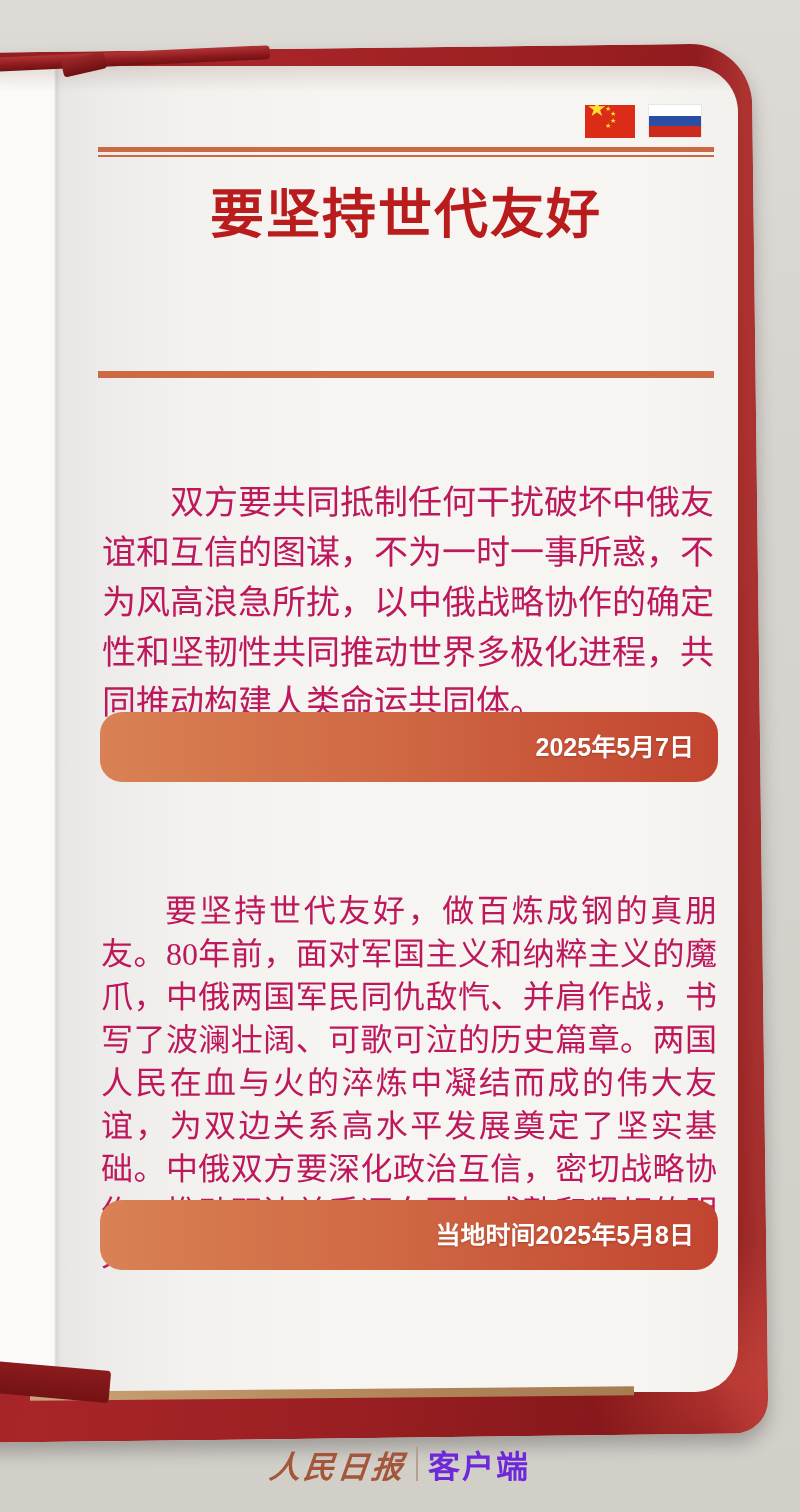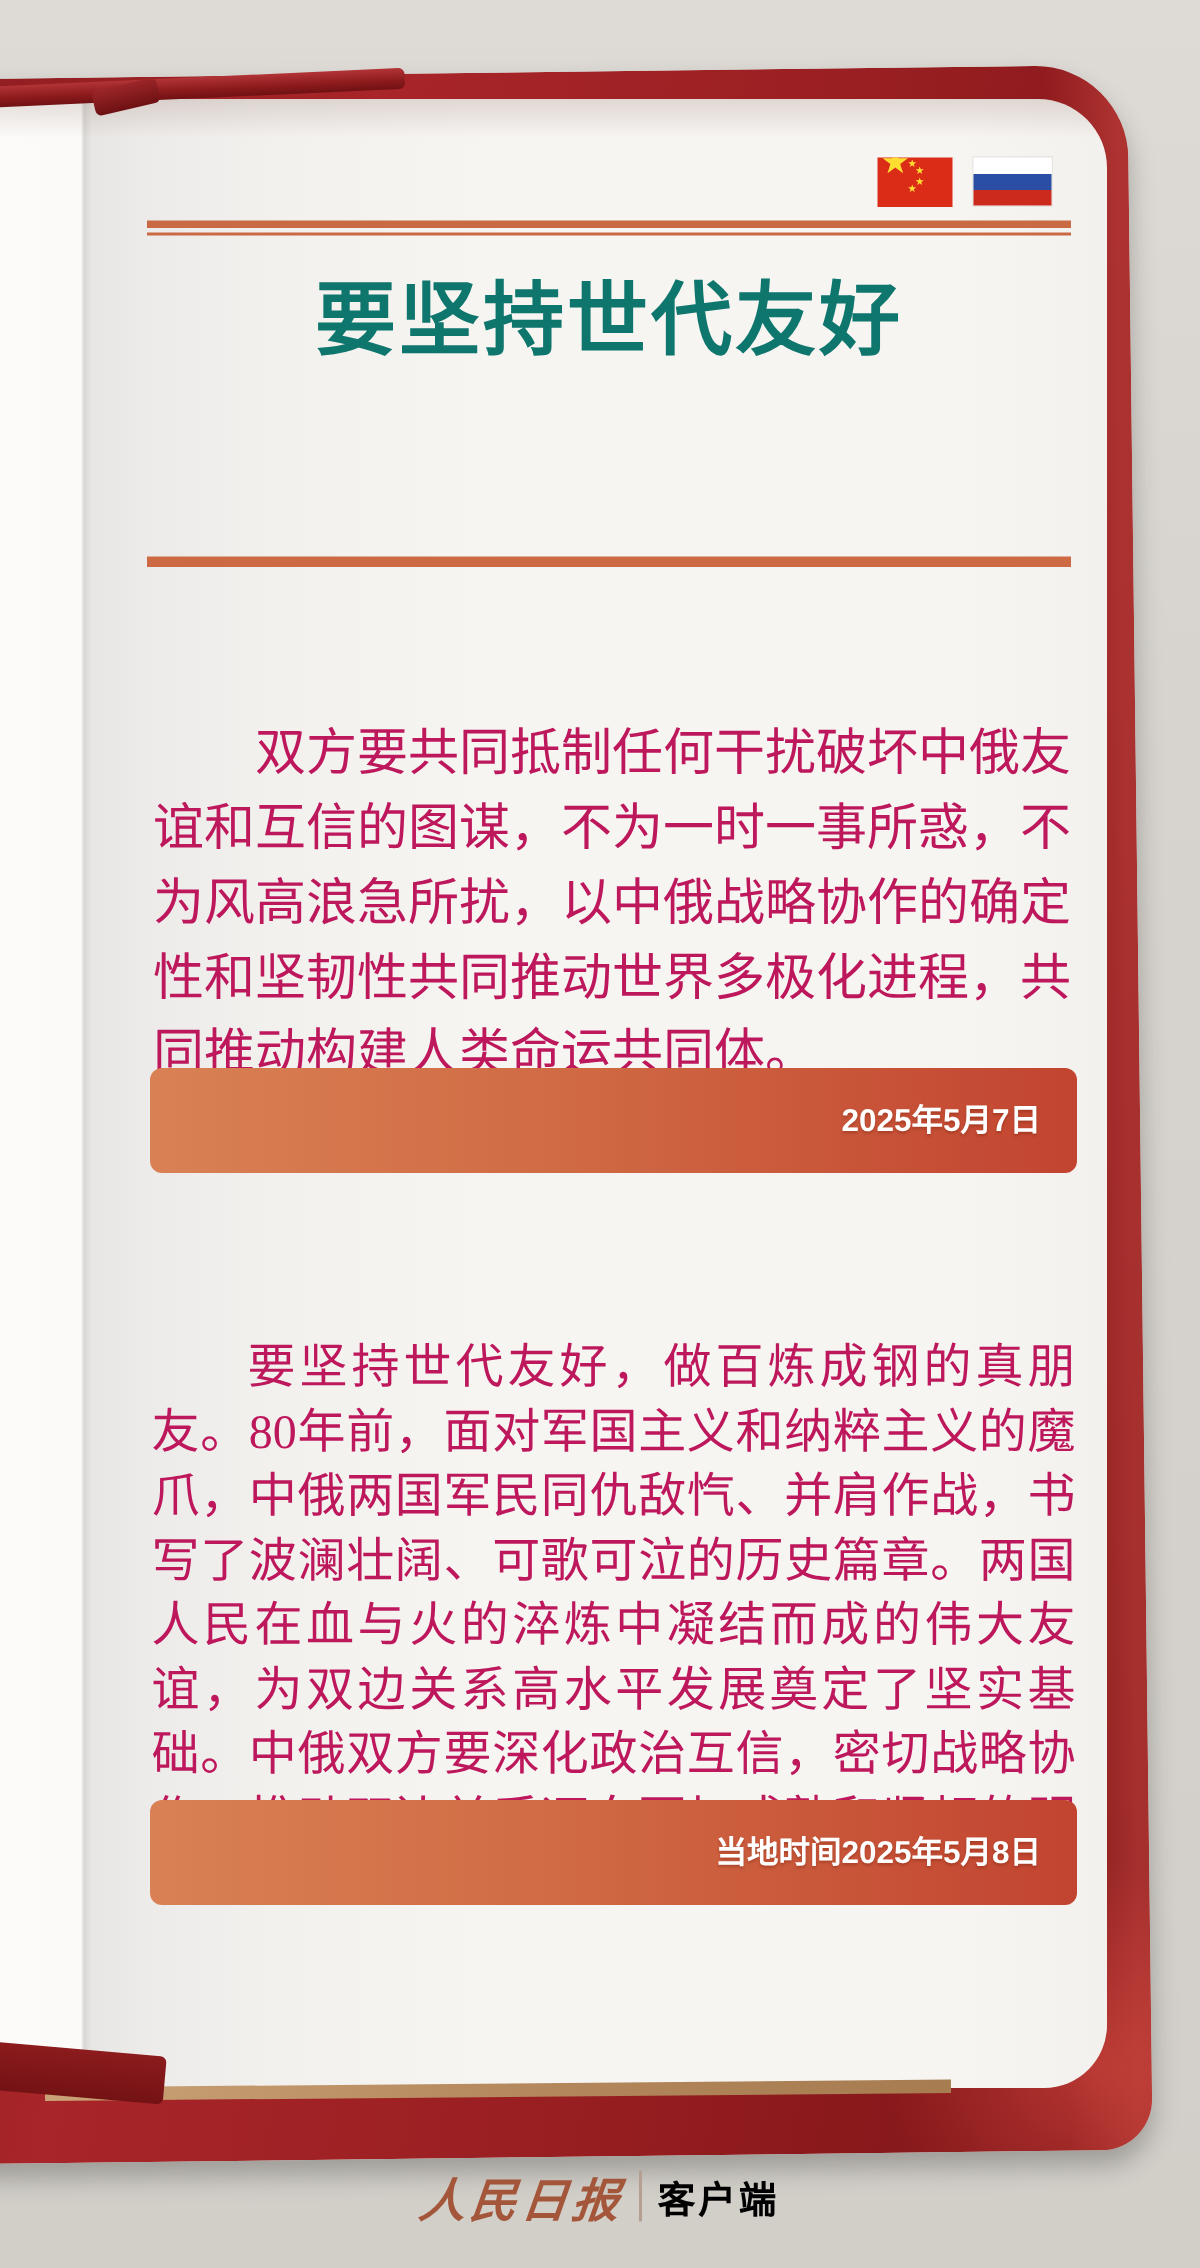--- a/index.html
+++ b/index.html
@@ -59,56 +59,56 @@
   .flag-ru{left:649px;top:105px;width:52px;height:32px;
     background:linear-gradient(180deg,#ffffff 0 34%,#2b4ea5 34% 67%,#cc2a1c 67% 100%);
     box-shadow:0 0 0 1px rgba(0,0,0,.05);}
 
   
   .rule-top{left:98px;top:147px;width:616px;z-index:6;}
   .rule-top .thick{height:5px;background:#c96a45;}
   .rule-top .thin{height:2px;background:#c96a45;margin-top:3px;}
   .page-title{
     left:90px;top:176px;width:632px;z-index:6;text-align:center;
-    color:#0f766e;font-weight:800;font-size:54px;line-height:76px;letter-spacing:2px;
+    color:#b91c1c;font-weight:800;font-size:54px;line-height:76px;letter-spacing:2px;
     font-family:"Liberation Sans","DejaVu Sans",sans-serif;
   }
   .rule-bottom{left:98px;top:371px;width:616px;height:7px;background:#cd6a44;z-index:6;}
 
   
   .quote{
     z-index:6;color:#be185d;text-align:justify;text-indent:2em;
     font-family:Liberation Serif, serif;
   }
   .quote-1{left:102px;top:444px;width:612px;font-size:34px;line-height:50px;}
   .quote-2{left:101px;top:858px;width:616px;font-size:32px;line-height:43px;}
 
   
   .banner{
-    left:100px;width:618px;height:70px;border-radius:8px;z-index:6;
+    left:100px;width:618px;height:70px;border-radius:22px;z-index:6;
     background:linear-gradient(90deg,#d98155 0%,#d06a44 45%,#c24430 100%);
     display:flex;flex-direction:column;justify-content:center;align-items:flex-end;
     padding-right:24px;box-sizing:border-box;
-    color:#ffffff;font-weight:700;font-size:21px;line-height:27px;
+    color:#ffffff;font-weight:700;font-size:25px;line-height:27px;
     text-shadow:0 1px 2px rgba(110,25,5,.35);
   }
   .banner-1{top:712px;} .banner-2{top:1200px;}
 
   
   .footer-logo{
     left:0;top:1438px;width:800px;height:52px;z-index:6;
     display:flex;justify-content:center;align-items:center;
   }
   .masthead{
     color:#a4563a;font-size:31px;font-weight:700;font-style:italic;letter-spacing:3px;
     font-family:"DejaVu Serif","Liberation Serif",serif;transform:skewX(-6deg);
   }
   .logo-divider{width:2px;height:34px;background:#b59f92;margin:0 10px;}
   .client-label{
-    color:#000000;font-size:25px;font-weight:800;letter-spacing:2px;
+    color:#6d28d9;font-size:32px;font-weight:800;letter-spacing:2px;
     font-family:Liberation Serif, serif;
   }
 </style>
 </head>
 <body>
 
 <div class="abs book-cover"></div>
 <div class="abs cover-fold-top"></div>
 <div class="abs cover-fold-bump"></div>
 <div class="abs cover-fold-bottom"></div>

